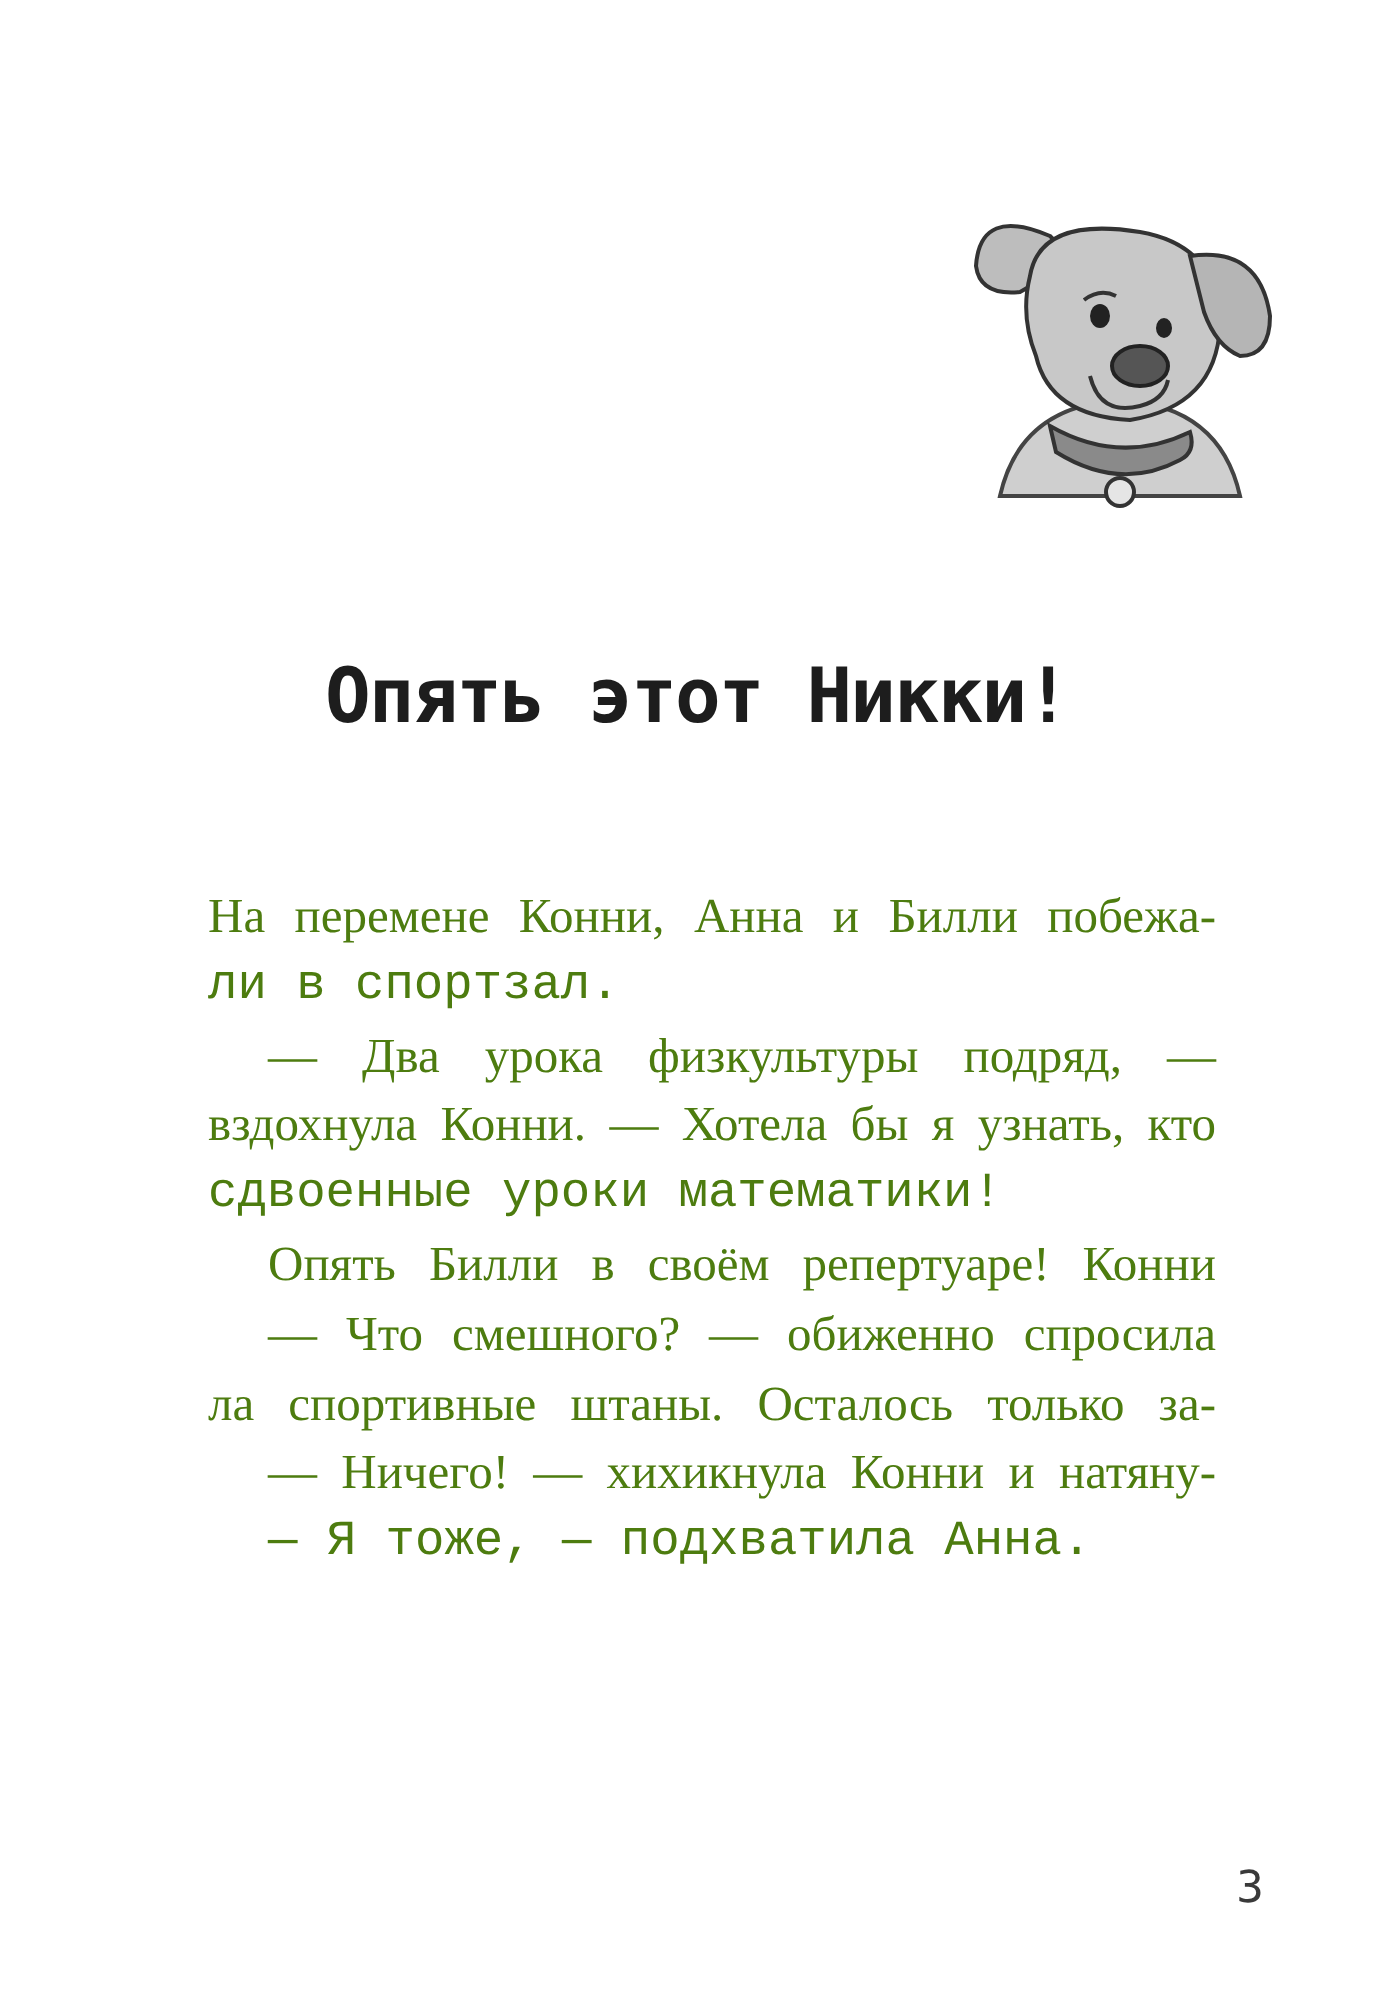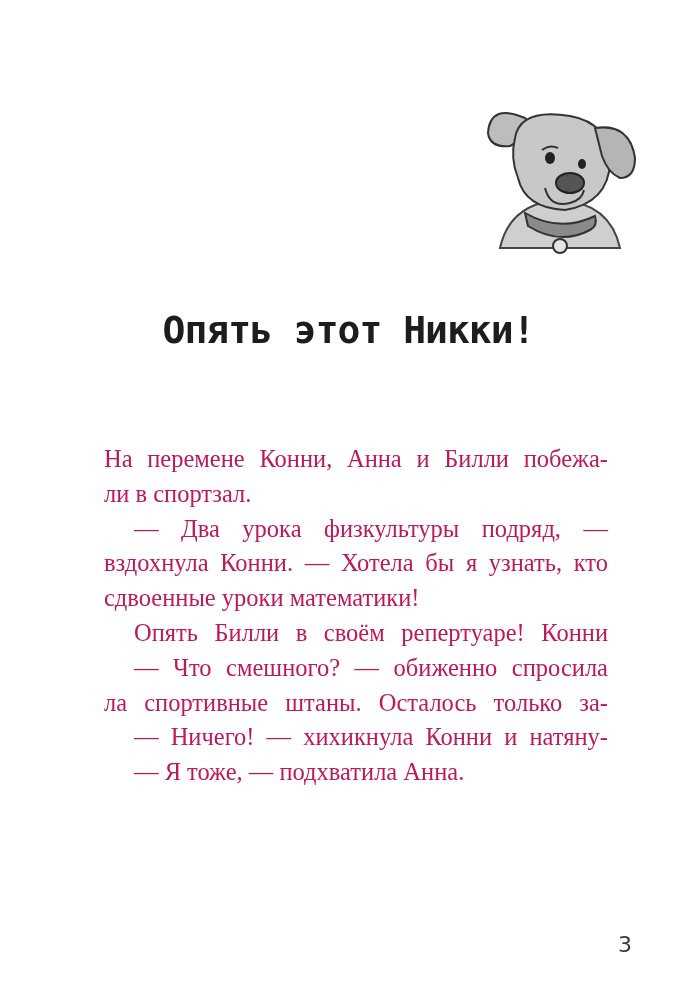--- a/index.html
+++ b/index.html
@@ -5,36 +5,36 @@
     html, body { margin: 0; padding: 0; background: #ffffff; }
     body {
       width: 697px; height: 1000px; position: relative; overflow: hidden;
       font-family: "DejaVu Serif", "Liberation Serif", serif;
       color: #2a2a2a;
     }
     .illustration {
       position: absolute; left: 470px; top: 78px; width: 180px; height: 190px;
     }
     .chapter-title {
-      position: absolute; left: 0; right: 0; top: 308px;
+      position: absolute; left: 0; right: 0; top: 326px;
       text-align: center;
       font-family: "DejaVu Sans Mono", "Liberation Mono", monospace;
       font-weight: bold; font-size: 38px; letter-spacing: -1px;
       color: #1d1d1d;
     }
     .body-text {
       position: absolute; left: 104px; width: 504px; top: 442px;
       font-family: "Liberation Serif", "DejaVu Serif", serif;
-      font-size: 24.5px; line-height: 34.8px; color: #be185d;
+      font-size: 24.5px; line-height: 34.8px; color: #4d7c0f;
     }
     .line {
       display: block; white-space: nowrap; text-align: justify;
       text-align-last: justify; height: 34.8px;
     }
-    .line.last { text-align-last: left; }
+    .line.last { text-align-last: left; font-family: Liberation Mono, monospace; }
     .line.indent { padding-left: 30px; }
     .page-number {
       position: absolute; left: 618px; top: 932px;
       font-family: "DejaVu Sans", "Liberation Sans", sans-serif;
       font-size: 22px; color: #3a3a3a;
     }
   </style>
 </head>
 <body>
 

